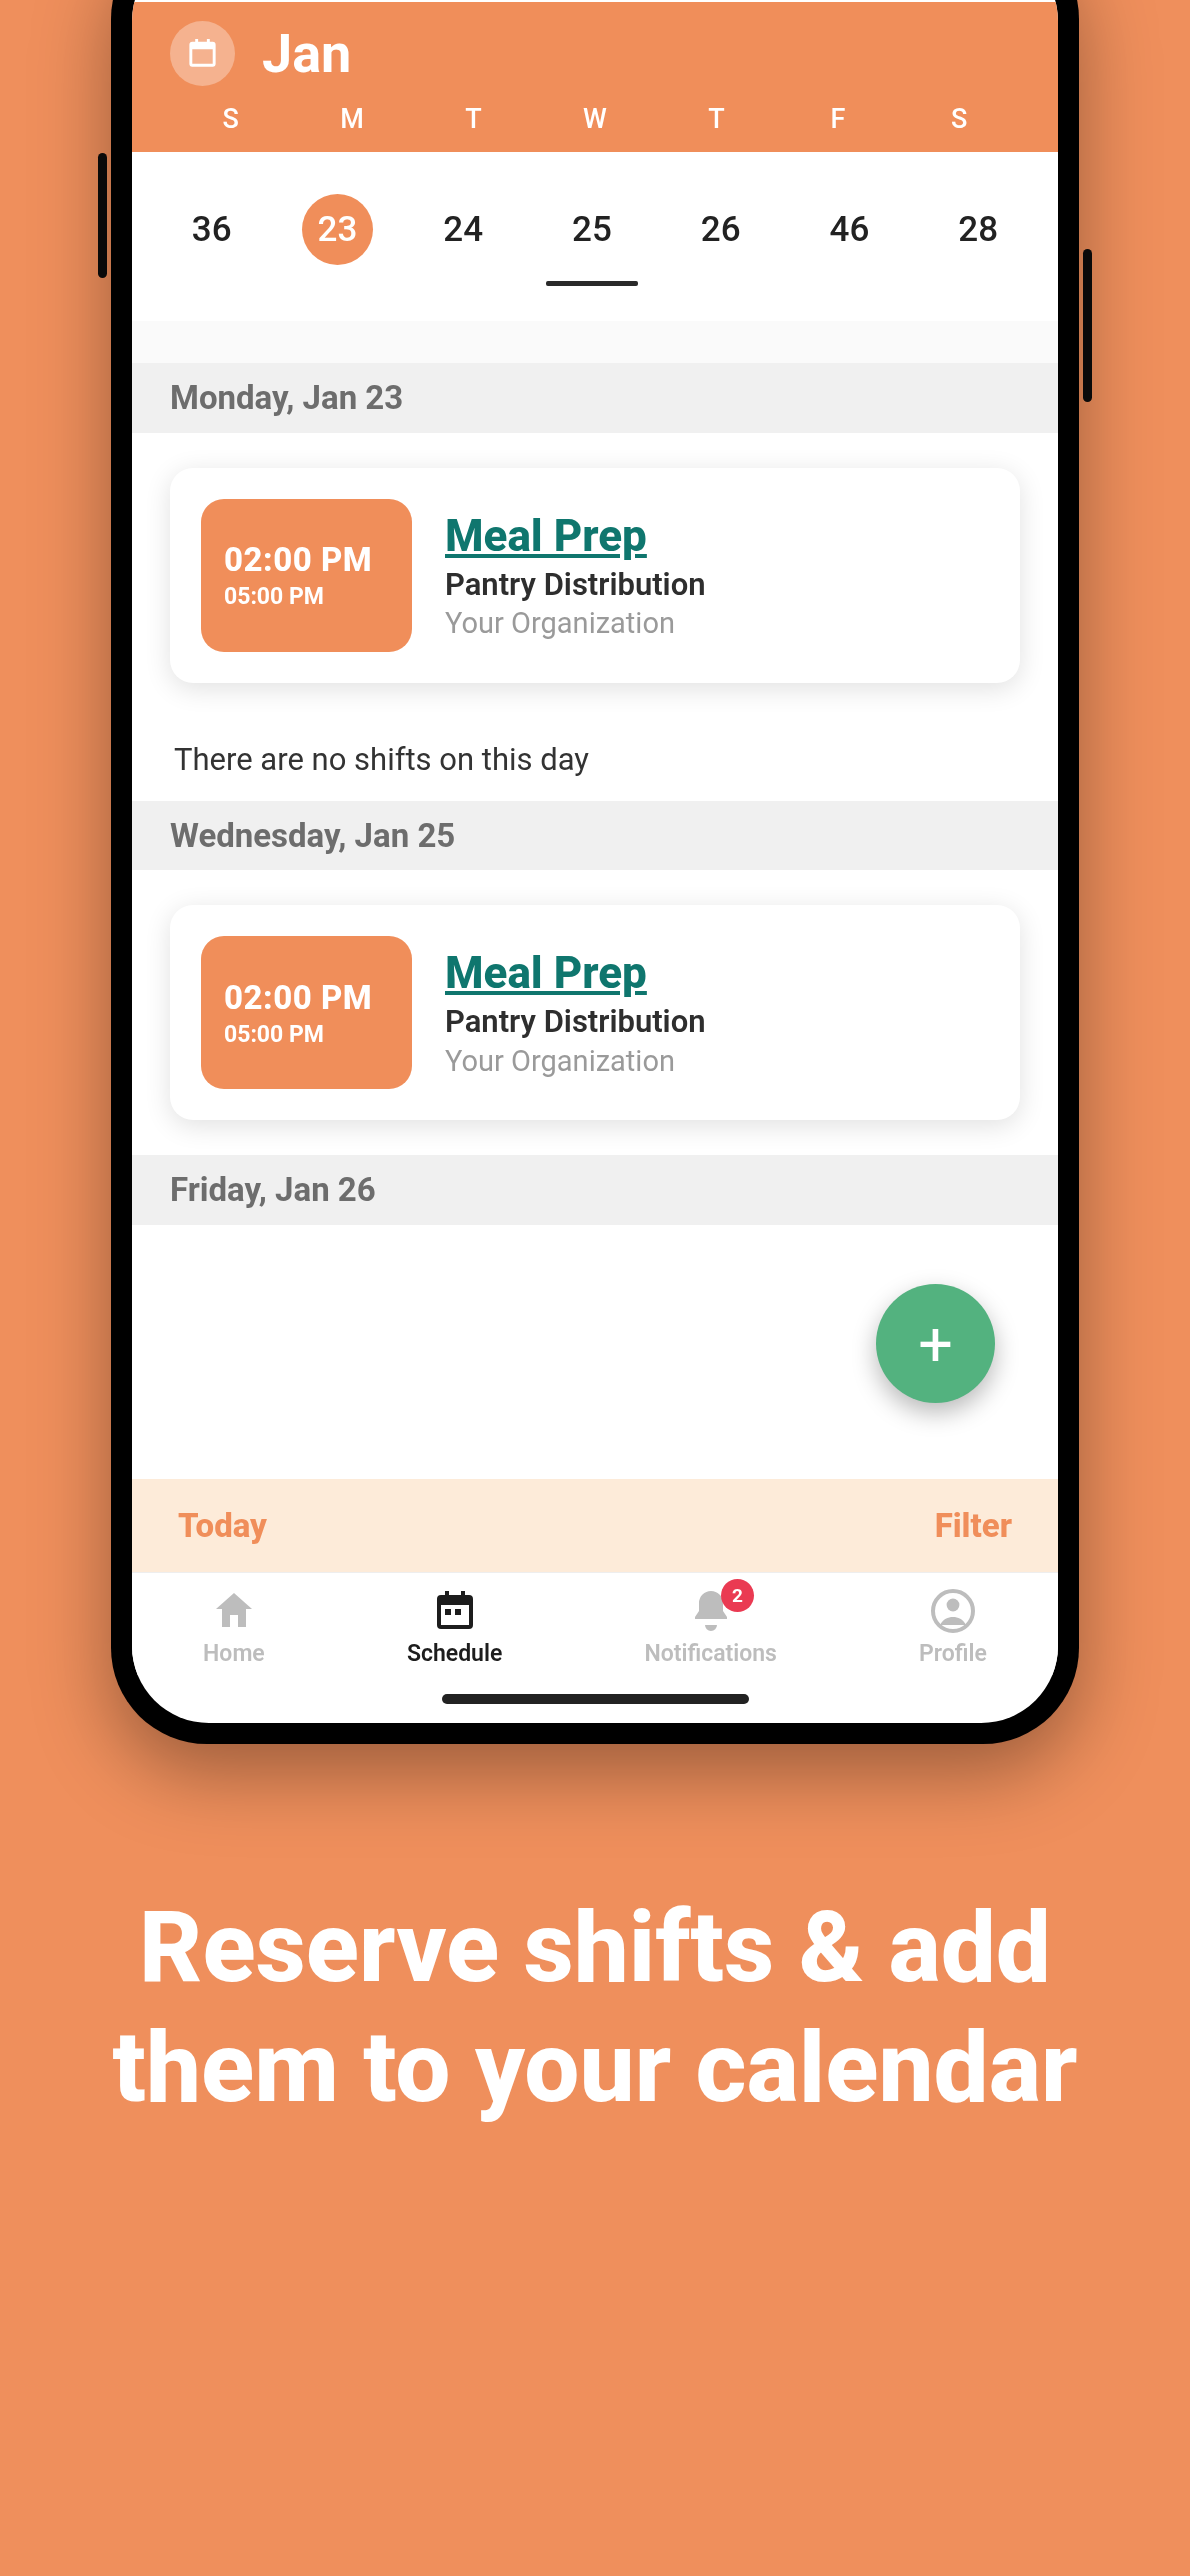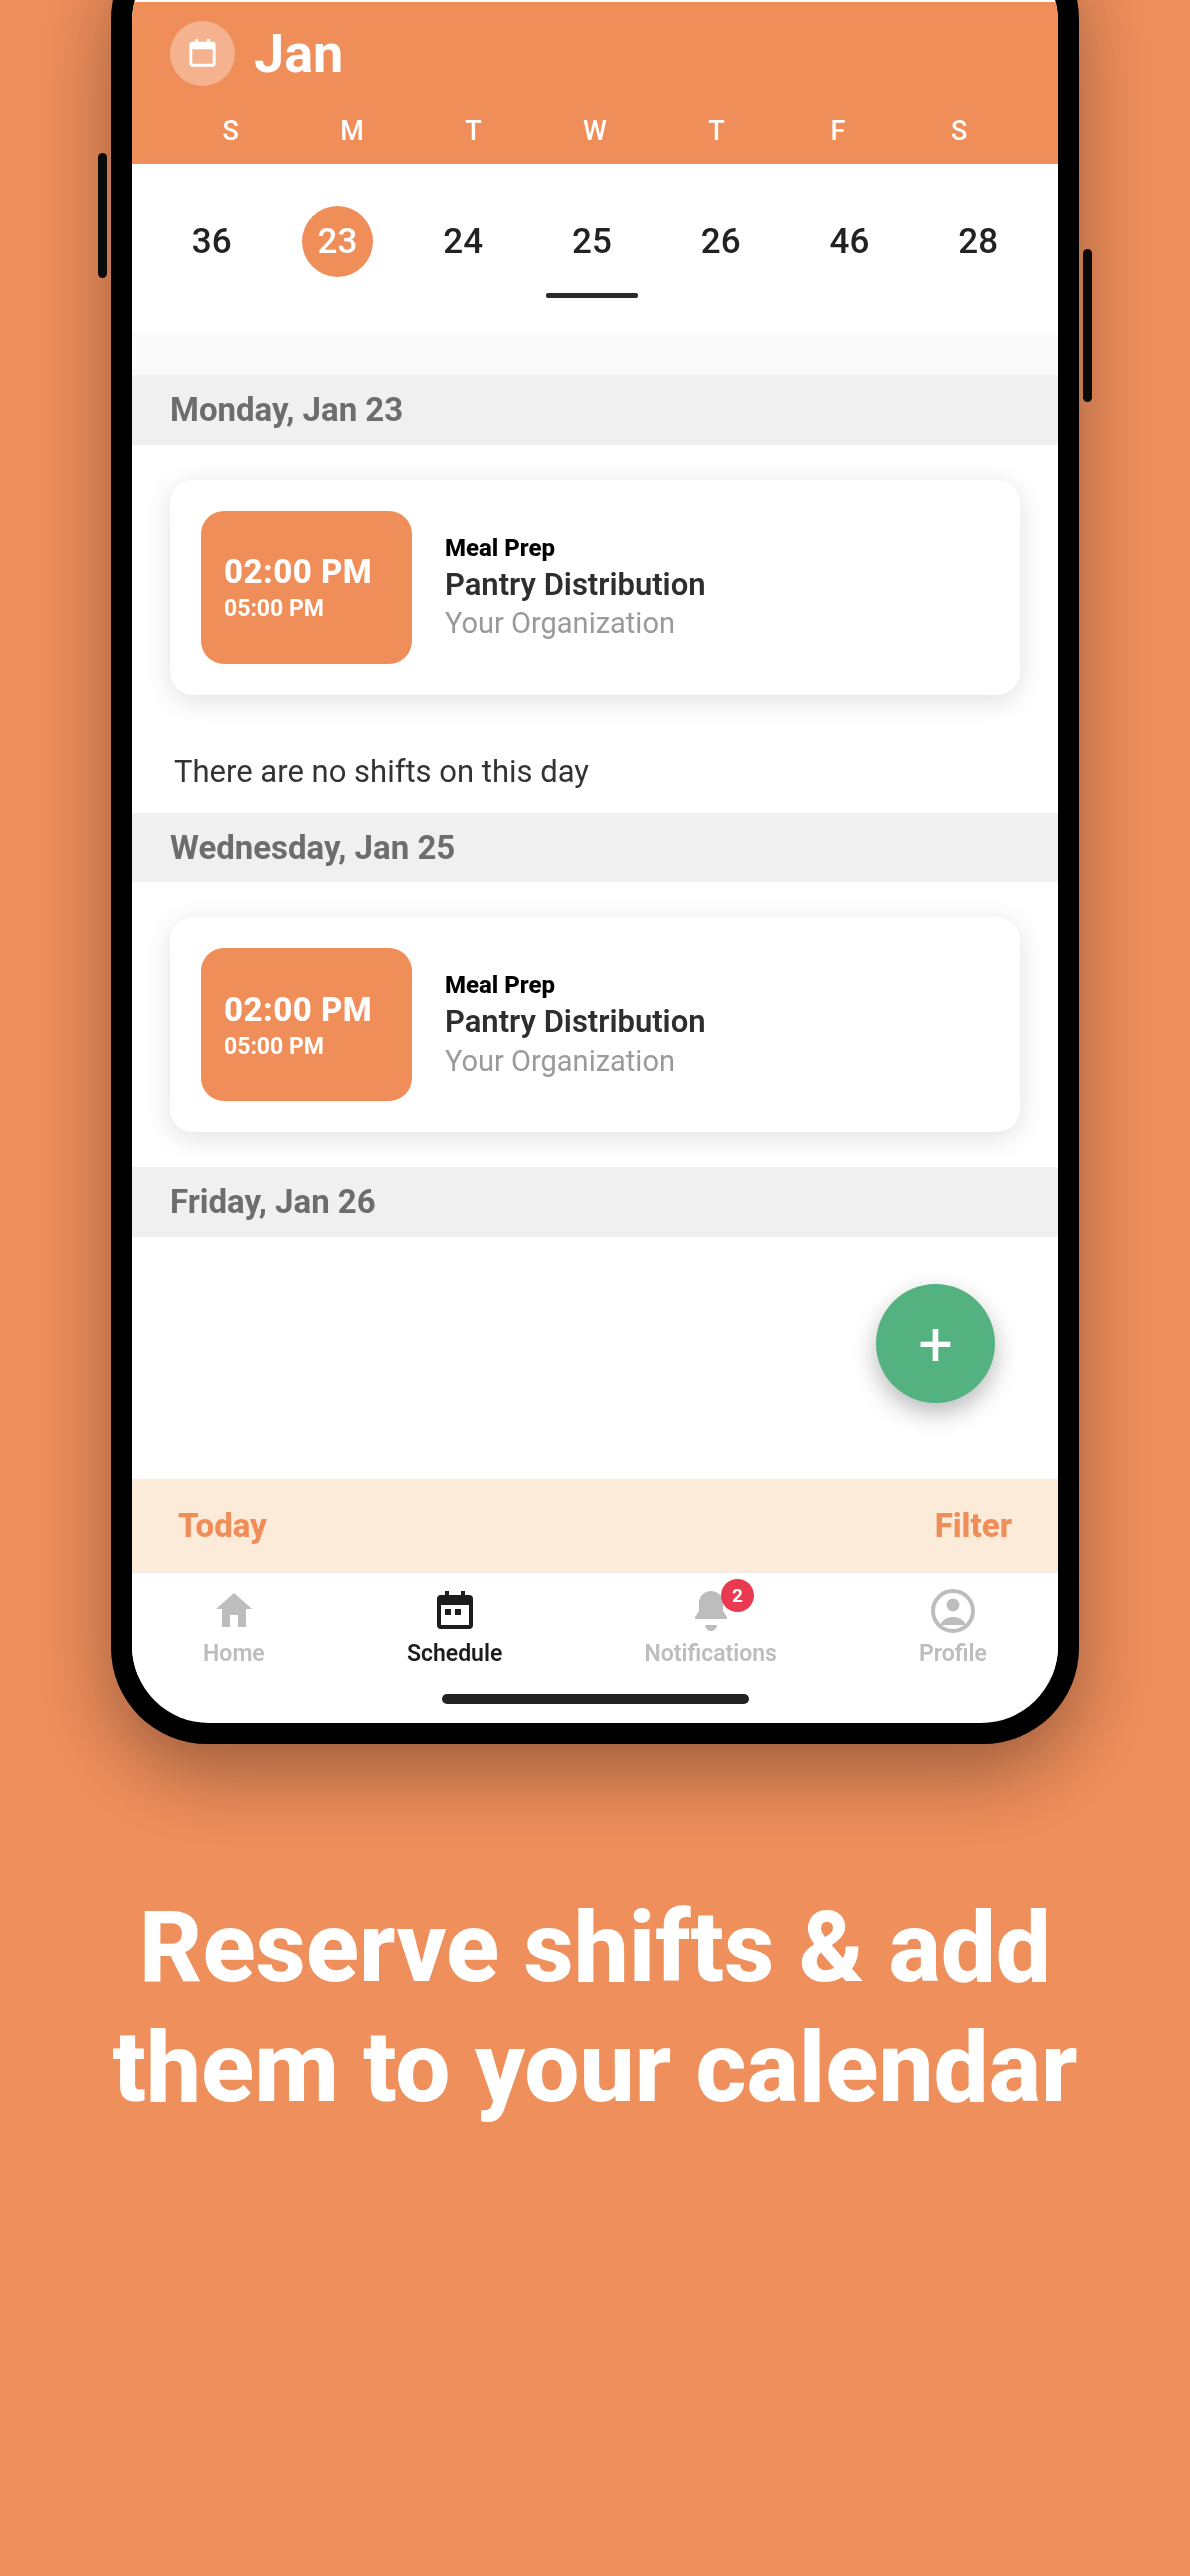--- a/index.html
+++ b/index.html
@@ -58,21 +58,21 @@
     align-items: center;
     justify-content: space-between;
     padding: 0 46px 0 61px;
   }
   .cal-header {
     background:#f08e5a;
     color:#fff;
     padding: 19px 38px 17px;
   }
   .month-row {
-    display:flex;align-items:center;gap:19px;margin-bottom:29px;text-align:center;
+    display:flex;align-items:center;gap:27px;margin-bottom:17px;text-align:center;
   }
   .cal-icon-circ {
     width:65px;height:65px;border-radius:50%;
     background:rgba(255,255,255,0.32);
     display:flex;align-items:center;justify-content:center;
   }
   .month-label {
     font-size:54px;font-weight:700;
   }
   .dow-row {
@@ -115,21 +115,21 @@
     padding:31px;
   }
   .time-box {
     background:#f08e5a;color:#fff;border-radius:23px;
     width:211px;height:153px;
     display:flex;flex-direction:column;justify-content:center;align-items:flex-start;
     padding-left:23px;
   }
   .time-box .start { font-size:33px;font-weight:800;letter-spacing:0.5px; }
   .time-box .end { font-size:23px;font-weight:700;margin-top:3.8px; }
-  .shift-info .t1 { font-size:24px;font-weight:800;color:#000000;margin-bottom:3.8px; }
+  .shift-info .t1 { font-size:44px;font-weight:800;color:#0f766e;margin-bottom:3.8px;text-decoration:underline; }
   .shift-info .t2 { font-size:31px;font-weight:600;color:#2e2e2e;margin-bottom:3.8px; }
   .shift-info .t3 { font-size:29px;color:#9a9a9a; }
   .empty-day {
     padding:23px 42px;font-size:31px;color:#333;
   }
   .fab {
     position:absolute;right:63px;bottom:320px;
     width:119px;height:119px;border-radius:50%;
     background:#53b27f;color:#fff;
     display:flex;align-items:center;justify-content:center;

